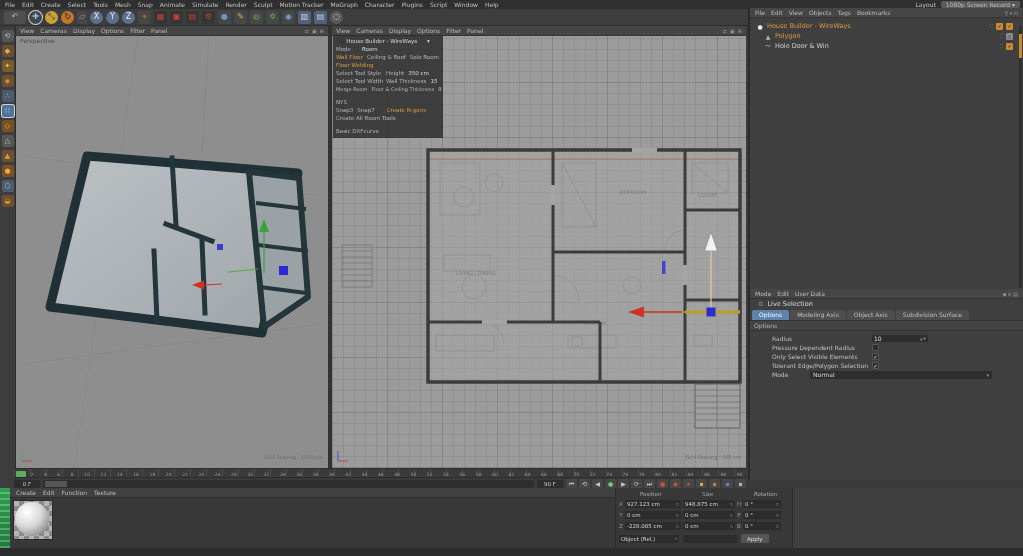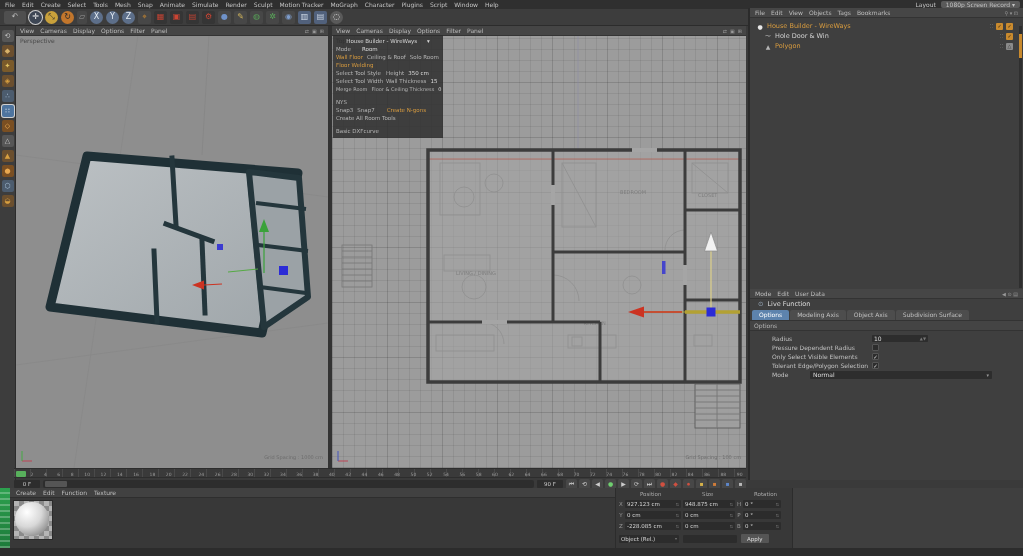--- a/index.html
+++ b/index.html
@@ -421,48 +421,48 @@
   </div>
   <div id="om-list">
     <div class="om-row" style="padding-left:6px">
       <span class="om-ico" style="color:#e8e8e8">●</span>
       <span class="oname-orange">House Builder - WireWays</span>
       <span class="om-dots">⁚⁚</span>
       <span class="om-tag tag-orange">✓</span>
       <span class="om-tag tag-orange">✓</span>
     </div>
     <div class="om-row" style="padding-left:14px">
+      <span class="om-ico" style="color:#b5b5b5">▲</span>
+      <span class="oname-orange">Polygon</span>
+      <span class="om-dots">⁚⁚</span>
+      <span class="om-tag tag-gray">△</span>
+    </div>
+    <div class="om-row" style="padding-left:14px">
       <span class="om-ico" style="color:#b5b5b5">〜</span>
       <span class="oname-light">Hole Door &amp; Win</span>
       <span class="om-dots">⁚⁚</span>
       <span class="om-tag tag-orange">✓</span>
-    </div>
-    <div class="om-row" style="padding-left:14px">
-      <span class="om-ico" style="color:#b5b5b5">▲</span>
-      <span class="oname-orange">Polygon</span>
-      <span class="om-dots">⁚⁚</span>
-      <span class="om-tag tag-gray">△</span>
     </div>
   </div>
   <div id="om-scroll">
       <div id="om-thumb"></div>
     </div>
 
   <div id="attr">
     <div class="pmenu">
       <span id="attr-menu-items" style="display:flex;gap:6px">
           <span>Mode</span>
           <span>Edit</span>
           <span>User Data</span>
         </span>
       <span class="pright">◀  ⊙  ▤</span>
     </div>
     <div id="attr-title">
       <span style="color:#9ab">⊙</span>
-      <span>Live Function</span>
+      <span>Live Selection</span>
     </div>
     <div id="attr-tabs">
         <span class="sel">Options</span>
         <span>Modeling Axis</span>
         <span>Object Axis</span>
         <span>Subdivision Surface</span>
       </div>
     <div id="attr-sec">Options</div>
     <div style="height:3px"></div>
     <div class="arow">

